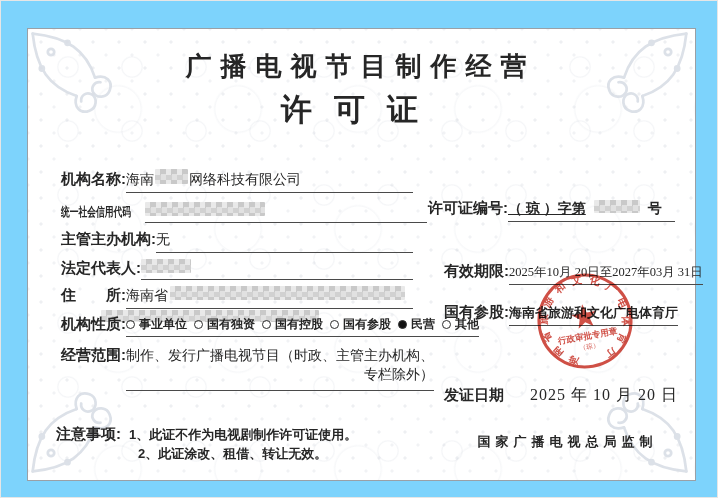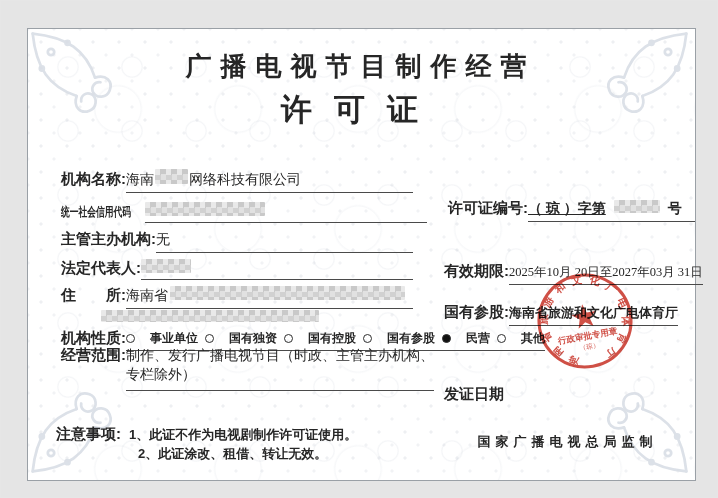--- a/index.html
+++ b/index.html
@@ -1,17 +1,17 @@
 <!DOCTYPE html>
 <html><head>
 <meta charset="utf-8">
 <style>
   html,body{margin:0;padding:0;background:#fff;}
   .canvas{
-    position:relative;width:718px;height:498px;background:#e5e5e5;
+    position:relative;width:718px;height:498px;background:#7dd3fc;
     border:1px solid #e6e6e6;box-sizing:border-box;overflow:hidden;
     font-family:"Liberation Serif", serif;color:#262626;
   }
   .paper{
     position:absolute;left:26px;top:27px;width:667px;height:451px;
     border:1px solid #9aa0a6;background:#fff;
   }
   
   .paper::before{
     content:"";position:absolute;inset:0;pointer-events:none;
@@ -44,35 +44,35 @@
     background:repeating-conic-gradient(from 0deg,#c7c7c7 0% 25%,#e0e0e0 25% 50%,#cfcfcf 50% 75%,#e8e8e8 75% 100%);
     background-size:11px 11px;}
 
   #row-org{left:60px;top:168px;width:352px;}
   #row-code{left:60px;top:201px;width:366px;}
   #row-code .lab{font-size:12.5px;transform:scaleX(.70);transform-origin:left bottom;width:84px;}
   #row-sup{left:60px;top:229px;width:352px;}
   #row-rep{left:60px;top:258px;width:352px;}
   #row-addr{left:60px;top:285px;width:352px;}
   #addr-blur2{position:absolute;left:100px;top:309px;width:218px;height:12px;}
-  #row-nature{left:60px;top:328px;width:368px;justify-content:space-between;}
-  #row-scope{left:60px;top:345px;width:360px;}
+  #row-nature{left:60px;top:314px;width:368px;justify-content:space-between;}
+  #row-scope{left:60px;top:345px;width:360px;text-align:right;}
   #row-scope .fill{display:block;padding-bottom:6px;}
   .scope-l{font-size:14px;white-space:pre;line-height:19px;}
   #row-notes{left:55px;top:424px;width:380px;}
   .note-item{font-family:"Liberation Sans", sans-serif;font-weight:bold;font-size:13px;line-height:19px;white-space:pre;}
   .note-item + .note-item{margin-left:9px;}
 
   .opts{display:flex;align-items:center;gap:7px;flex-wrap:nowrap;}
-  .opt{display:flex;align-items:center;gap:15px;font-family:"Liberation Sans", sans-serif;
+  .opt{display:flex;align-items:center;gap:4px;font-family:"Liberation Sans", sans-serif;
     font-weight:bold;font-size:12px;white-space:nowrap;}
   .dot{width:9px;height:9px;border:1.3px solid #2e2e2e;border-radius:50%;box-sizing:border-box;flex:none;}
   .dot.filled{background:#111;}
 
-  #row-lic{left:447px;top:198px;width:247px;}
+  #row-lic{left:427px;top:198px;width:247px;}
   #row-valid{left:443px;top:261px;width:250px;}
   #row-valid .val{font-size:12.5px;}
   #row-issuer{left:443px;top:302px;width:230px;}
   #row-issuer .val{font-size:13px;font-weight:bold;font-family:"Liberation Sans", sans-serif;}
   #row-date{left:443px;top:356px;width:247px;margin-top:28px;}
   #row-date .val{font-size:16px;letter-spacing:1px;margin-left:26px;}
   #footer{position:absolute;left:443px;top:432px;width:247px;text-align:center;
     font-family:"Liberation Sans", sans-serif;font-weight:bold;font-size:13px;letter-spacing:5px;white-space:pre;}
 
   .seal{position:absolute;left:534px;top:270px;width:100px;height:100px;
@@ -219,20 +219,21 @@
 
   <div class="row" id="row-issuer">
     <span class="lab">国有参股:</span>
     <span class="fill">
         <span class="val">海南省旅游和文化广电体育厅</span>
       </span>
   </div>
 
   <div class="row" id="row-date">
     <span class="lab">发证日期</span>
+    <span class="val">2025 年 10 月 20 日</span>
   </div>
 
   <div id="footer">国家广播电视总局监制</div>
 
   <svg class="seal" viewBox="0 0 100 100">
     <circle cx="50" cy="50" r="46" fill="none" stroke="#c9372c" stroke-width="3"></circle>
     <path id="sealArc" d="M 50,88 A 38,38 0 1 1 50.02,88" fill="none"></path>
     <text font-size="10.5" fill="#c9372c" font-family="Liberation Sans, sans-serif" font-weight="bold">
       <textPath href="#sealArc" startOffset="12" textLength="212" lengthAdjust="spacing">海南省旅游和文化广电体育厅</textPath>
     </text>

